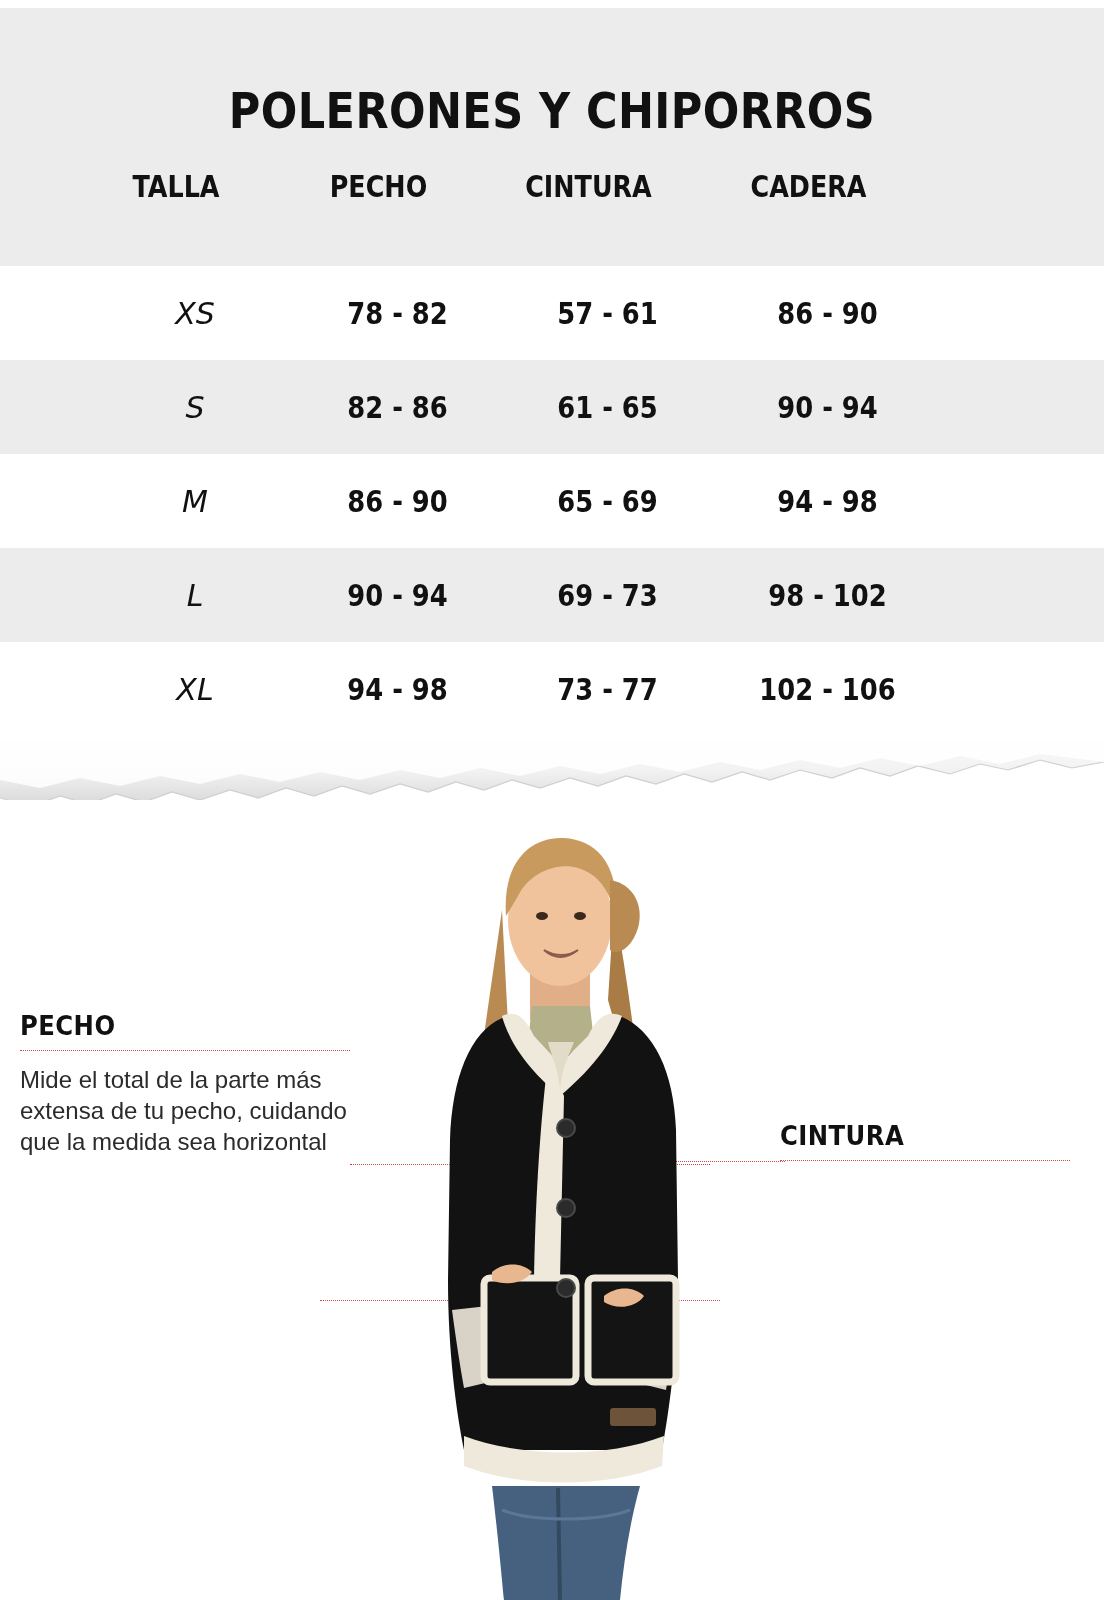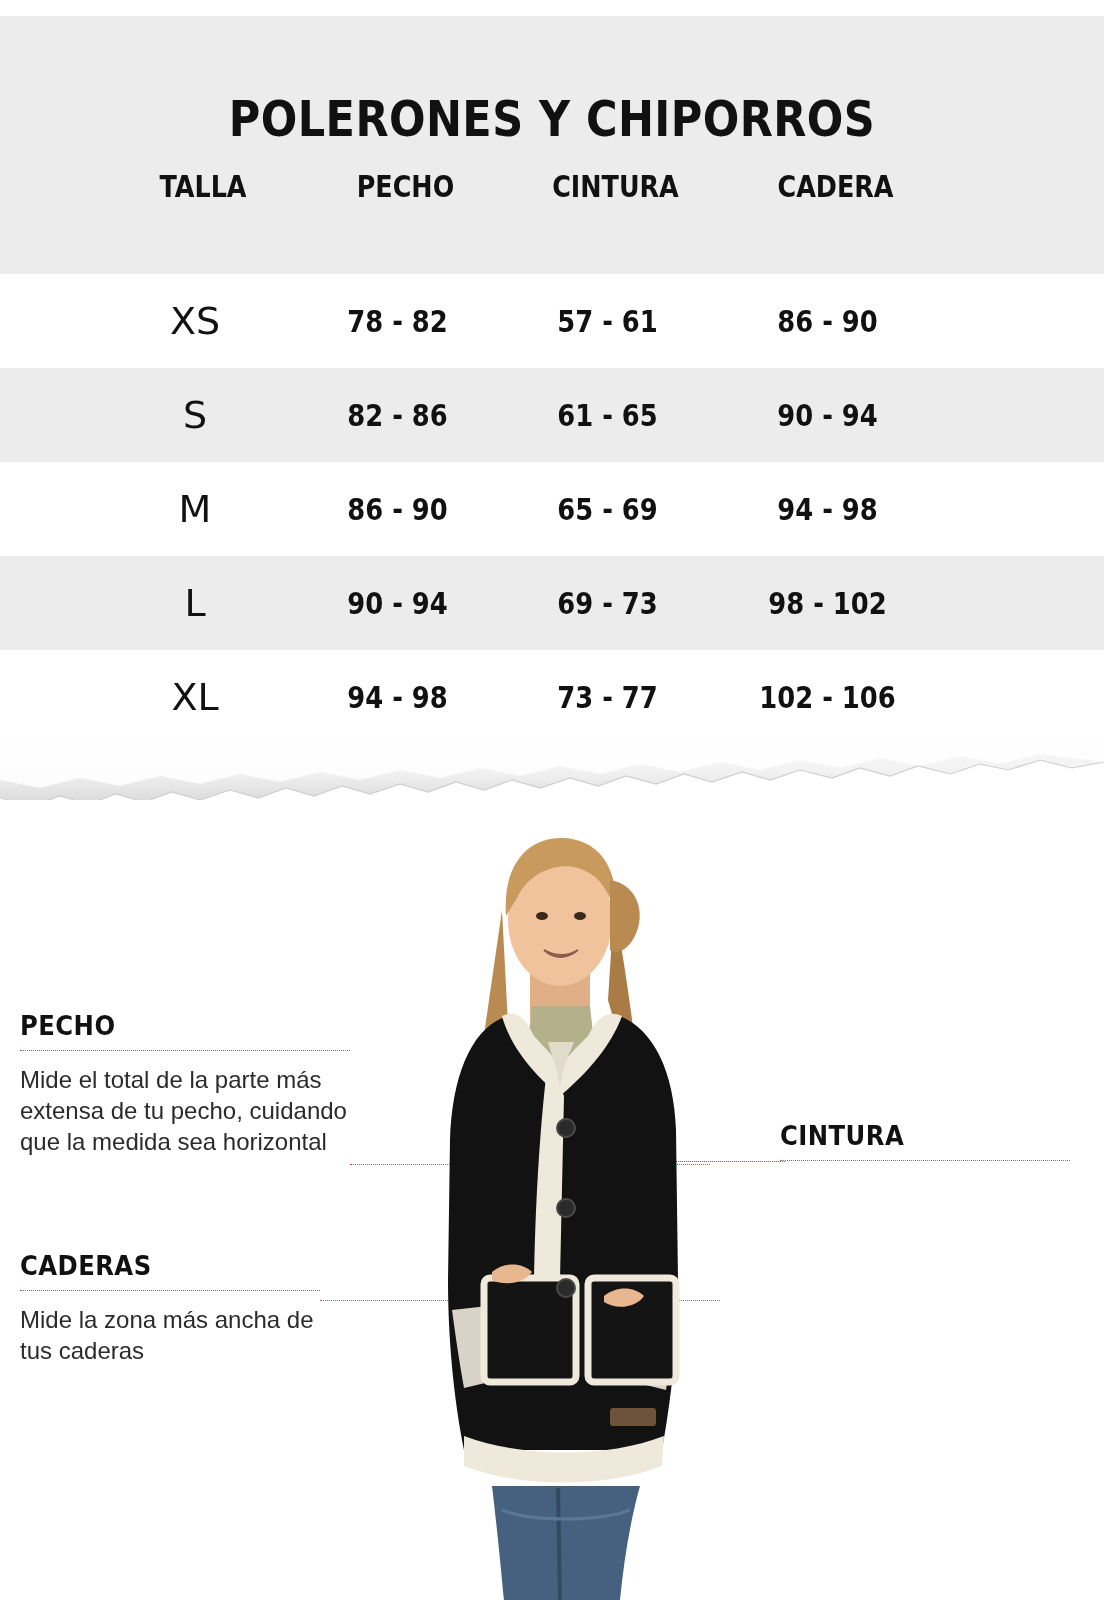--- a/index.html
+++ b/index.html
@@ -13,21 +13,21 @@
   #page {
     position: relative;
     width: 1104px;
     height: 1600px;
     background: #ffffff;
   }
 
   
   .table-block {
     position: absolute;
-    top: 16px; left: 0;
+    top: 8px; left: 0;
     width: 1104px;
     height: 730px;
     background: #ffffff;
   }
   .title-band {
     width: 100%;
     height: 258px;
     background: #ececec;
     padding-top: 74px;
   }
@@ -36,22 +36,22 @@
     font-family: "DejaVu Sans", sans-serif;
     font-weight: 700;
     font-size: 50px;
     letter-spacing: 0.5px;
     color: #111111;
     transform: scaleX(0.86);
     transform-origin: center;
   }
   .head-row {
     display: flex;
-    margin-top: 20px;
-    padding: 0 103px;
+    margin-top: 28px;
+    padding: 0 76px;
   }
   .head-row .cell {
     font-family: "DejaVu Sans", sans-serif;
     font-weight: 700;
     font-size: 31px;
     color: #111111;
     text-align: center;
     transform: scaleX(0.82);
   }
   .col-talla  { width: 200px; }
@@ -68,21 +68,21 @@
   }
   .data-row.alt { background: #ececec; }
   .data-row .cell {
     font-family: "DejaVu Sans", sans-serif;
     font-weight: 700;
     font-size: 30px;
     color: #111111;
     text-align: center;
     transform: scaleX(0.86);
   }
-  .data-row .cell.size { font-weight: 400; font-size: 38px; transform: scaleX(1); }
+  .data-row .cell.size { font-weight: 400; font-size: 30px; transform: scaleX(1); font-style: italic; }
 
   
   .torn {
     position: absolute;
     top: 718px; left: 0;
     width: 1104px;
     height: 95px;
     overflow: hidden;
   }
 
@@ -276,25 +276,20 @@
         <path d="M150,700 C180,712 246,712 278,700" stroke="#5b7696" stroke-width="3" fill="none"></path>
       </svg>
     </div>
 
     <div class="anno anno-pecho">
       <h3>PECHO</h3>
       <div class="rule"></div>
       <p>Mide el total de la parte más extensa de tu pecho, cuidando que la medida sea horizontal</p>
     </div>
 
-    <div class="anno anno-caderas">
-      <h3>CADERAS</h3>
-      <div class="rule"></div>
-      <p>Mide la zona más ancha de tus caderas</p>
-    </div>
 
     <div class="anno anno-cintura">
       <h3>CINTURA</h3>
       <div class="rule"></div>
     </div>
 
   </div>
 </div>
 
 </body></html>

